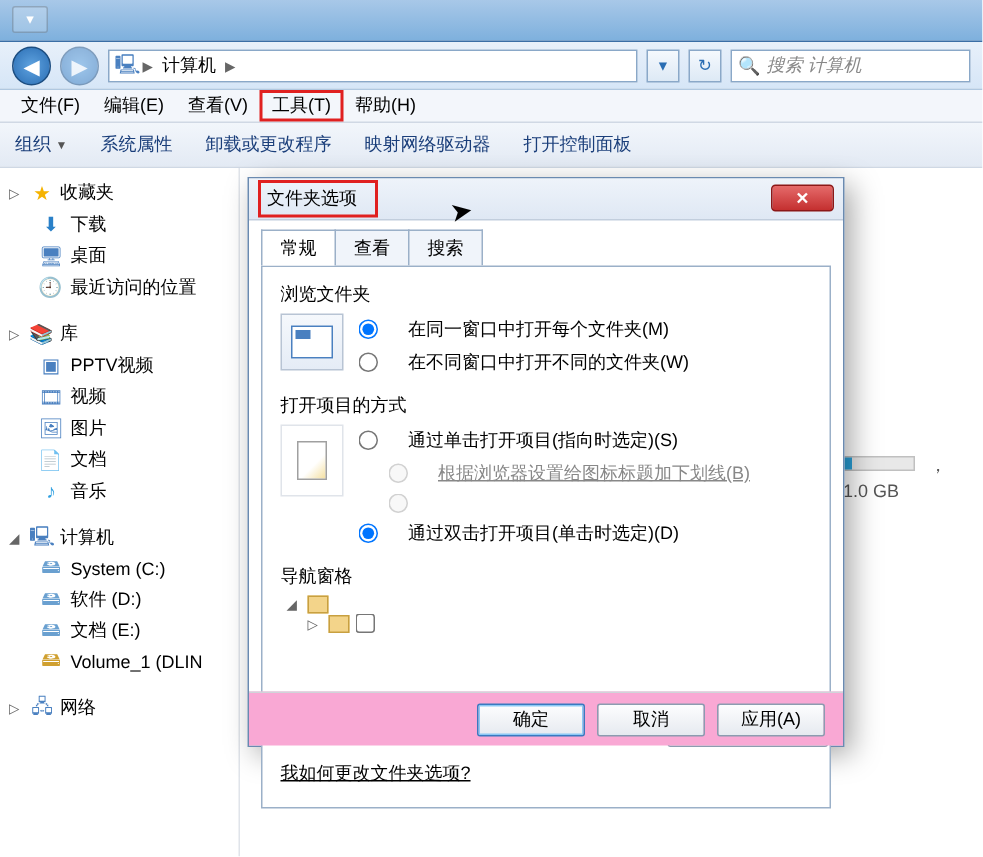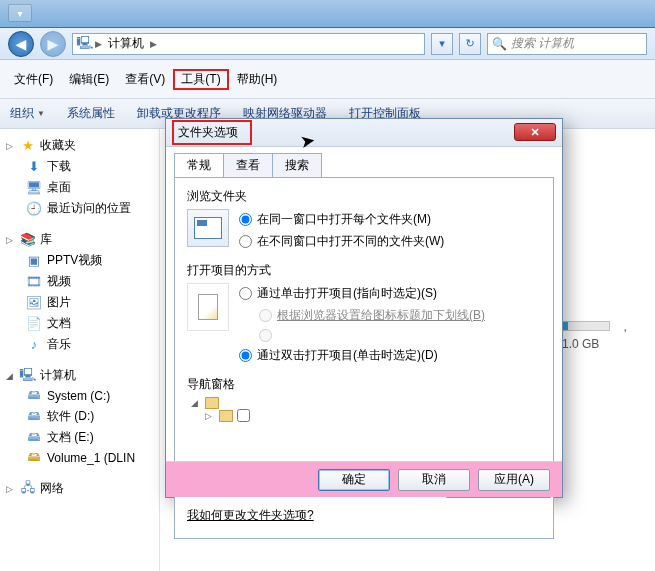--- a/index.html
+++ b/index.html
@@ -15,21 +15,21 @@
 .navarrow { width: 26px; height: 26px; border-radius: 50%; background: radial-gradient(#5fa3e0,#2a6db3); color:#fff; display:flex;align-items:center;justify-content:center; font-size:14px; border:1px solid #1c4d80;}
 .navarrow.dim { opacity:0.5; }
 .addrbox { flex: 1; height: 22px; background: #fff; border: 1px solid #8aa8c8; display:flex; align-items:center; padding: 0 4px; }
 .addrbox .seg { padding: 0 4px; }
 .addrbox .chev { color:#666; font-size:9px; padding:0 2px;}
 .reloadbtn { width:22px;height:22px;border:1px solid #8aa8c8;background:linear-gradient(#f5f9fd,#dde9f5);display:flex;align-items:center;justify-content:center;color:#2a6db3;font-size:11px;}
 .searchbox { width:160px; height:22px; border:1px solid #8aa8c8; background:#fff; display:flex;align-items:center;padding:0 4px;color:#888;font-style:italic;}
 .searchbox .mag { margin-right:4px;color:#5a8acb;font-style:normal;}
 
 
-.menubar { height: 39px; background:#f3f6fb; border-bottom:1px solid #d0d8e4; display:flex; align-items:center; padding:0 6px;text-align:right;}
+.menubar { height: 22px; background:#f3f6fb; border-bottom:1px solid #d0d8e4; display:flex; align-items:center; padding:0 6px;text-align:right;}
 .menubar .mitem { padding: 2px 8px; }
 .menubar .mitem.hl { border:2px solid #e02020; padding:0 6px;}
 
 .toolbar { height: 30px; background: linear-gradient(#f2f6fb,#e3eaf4); border-bottom:1px solid #cfd8e4; display:flex; align-items:center; padding:0 10px; gap: 22px; color:#1a3e7a;text-align:right;}
 .toolbar .titem { display:flex;align-items:center;gap:3px;}
 .toolbar .drop { font-size:8px;color:#555;}
 
 
 .bodysplit { display:flex; height: calc(571px - 28px - 32px - 22px - 30px); }
 .sidebar { width: 160px; border-right:1px solid #e0e4ea; padding: 6px 4px; overflow:hidden; background:#fff;}
@@ -59,21 +59,21 @@
 .tab { border:1px solid #9bb0c8; border-bottom:none; padding:3px 12px; background:#f0f4fa; margin-right:-1px; position:relative;}
 .tab.active { background:#fff; z-index:2;}
 .tabbody { border:1px solid #9bb0c8; margin:0 8px 8px 8px; height: 362px; background:#fff; padding: 10px 12px; position:relative;}
 
 .section-label { margin-bottom:4px; }
 .browse { display:flex; gap:10px; margin-bottom:12px;}
 .browse .thumb { width:42px;height:38px;border:1px solid #b8c4d4;background:linear-gradient(#f5f8fc,#e5ecf6);display:flex;align-items:center;justify-content:center;}
 .thumb .mini { width:28px;height:22px;border:1px solid #4a80c0;background:#fff;position:relative;}
 .thumb .mini::before{content:"";position:absolute;left:2px;top:2px;width:10px;height:6px;background:#4a80c0;}
 .radios { display:flex;flex-direction:column;gap:5px; padding-top:2px;}
-.radios label, .chks label { display:flex;gap:5px;}
+.radios label, .chks label { display:flex;gap:20px;}
 input[type=radio],input[type=checkbox]{margin:0;}
 .open-sec { margin-bottom:12px;}
 .open-sec .row { display:flex;gap:10px;}
 .open-sec .thumb2 { width:42px;height:48px;border:1px solid #e0e4ea;display:flex;align-items:center;justify-content:center;}
 .thumb2 .curimg{width:20px;height:26px;border:1px solid #a0a0a0;background:linear-gradient(135deg,#fff 60%,#f5e0a0);position:relative;}
 .sub { color:#888; padding-left: 20px; font-size:11px;text-decoration:underline;}
 .nav-sec .tree { margin:4px 0 0 4px;}
 .nav-sec .trow { display:flex;align-items:center;gap:4px;}
 .nav-sec .tw2{width:10px;font-size:9px;color:#666;}
 .fold{width:14px;height:12px;background:#f3d48a;border:1px solid #c8a040;display:inline-block;}

